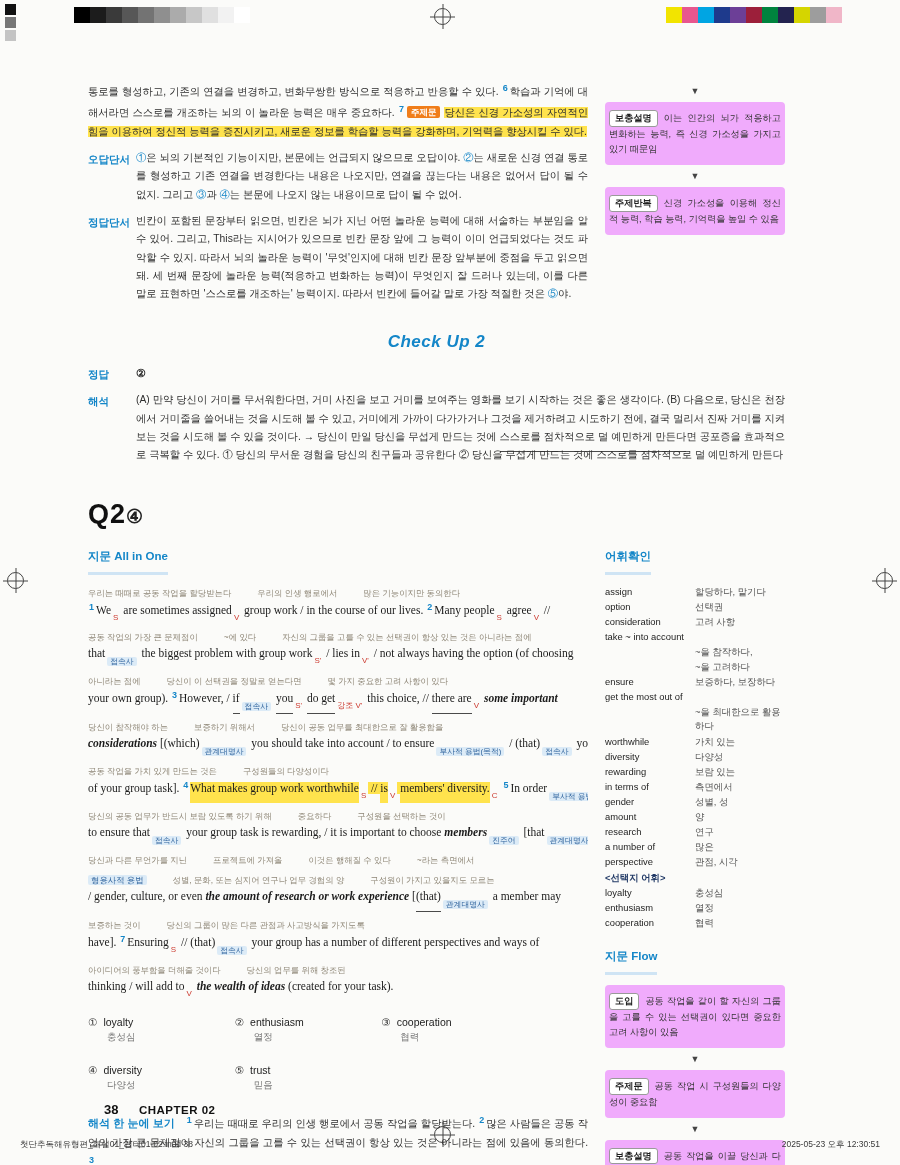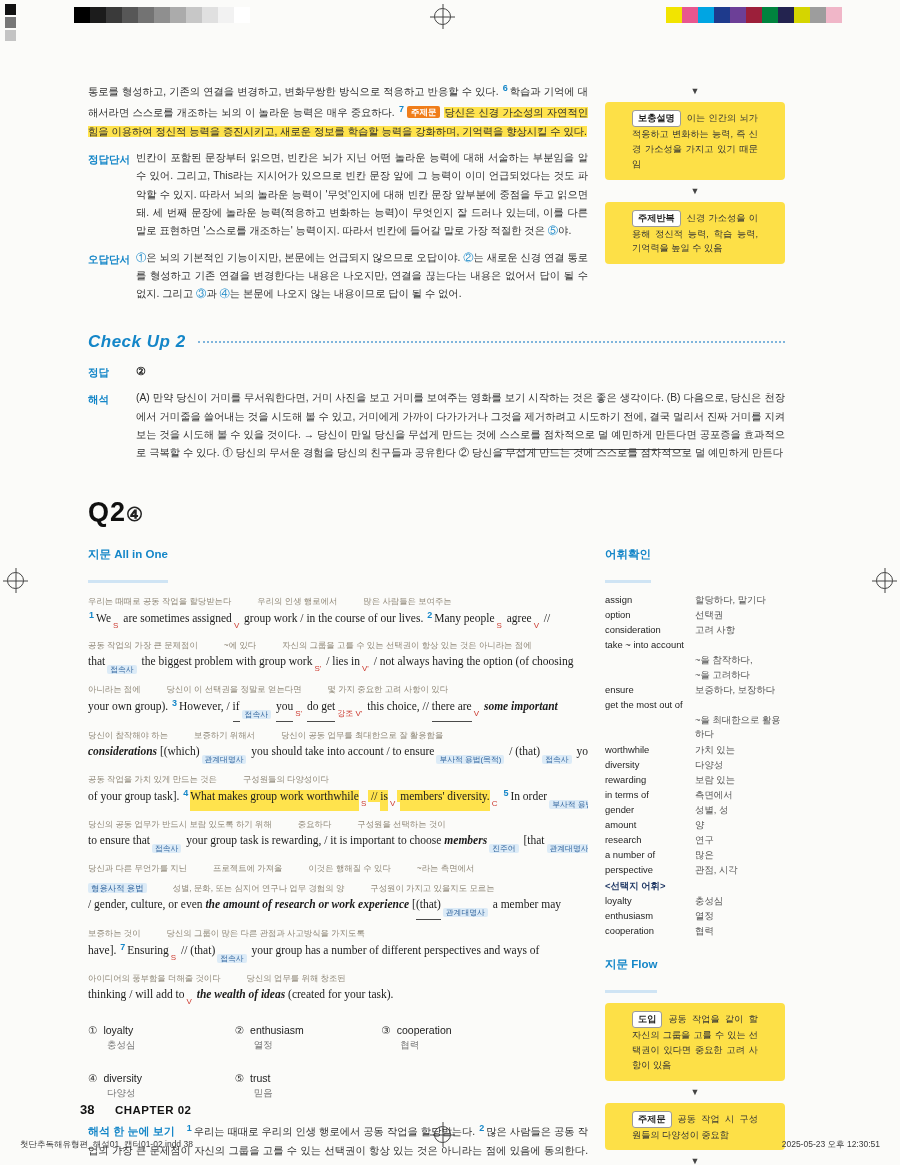--- a/index.html
+++ b/index.html
@@ -38,32 +38,32 @@
   .it{font-style:italic;}
   .bd{font-weight:700;}
   .hl{background:#ffe34d;}
   .blue{color:#1486c8;}
   .snum{color:#1486c8;font-weight:700;font-size:9px;vertical-align:4px;margin:0 2px 0 1px;font-family:"Liberation Sans",sans-serif;}
   .badge{background:#f07d1a;color:#fff;font-size:8.5px;font-weight:700;padding:1px 4px;border-radius:2px;margin:0 4px 0 1px;vertical-align:1px;font-family:"Liberation Sans",sans-serif;}
   .mark{color:#cc3a30;font-size:8px;vertical-align:-6px;margin:0 2px;font-family:"Liberation Sans",sans-serif;}
   .glabel{color:#31659e;background:#dcebf7;font-size:7.8px;vertical-align:-7px;margin:0 2px;padding:0 3px;border-radius:2px;font-family:"Liberation Sans",sans-serif;}
 
   
-  .nbox{background:#fde047;border-radius:4px;padding:8px 27px;font-size:9.2px;line-height:1.62;color:#333;text-align:justify;}
+  .nbox{background:#f0abfc;border-radius:4px;padding:8px 4px;font-size:9.2px;line-height:1.62;color:#333;text-align:justify;}
   .chip{display:inline-block;background:#fff;border:1px solid #9a9a9a;border-radius:3px;font-weight:700;font-size:9.2px;padding:0 5px;margin-right:6px;color:#1e1e1e;}
   .arrow{text-align:center;color:#444;font-size:9px;margin:6px 0;}
 
   
-  .cu{display:flex;align-items:center;margin:28px 0 10px;}
+  .cu{display:flex;align-items:center;margin:28px 0 10px;flex-direction:column;}
   .cu .t{color:#1486c8;font-weight:700;font-style:italic;font-size:17px;letter-spacing:.5px;}
   .cu .dots{flex:1;border-top:2px dotted #7fb5dc;margin-left:12px;height:0;}
   .q2h{display:flex;align-items:baseline;margin:34px 0 16px;}
   .q2h .qn{font-size:27px;font-weight:800;color:#101010;letter-spacing:1px;}
   .q2h .qa{font-size:19px;font-weight:700;color:#222;}
-  .sideheading{display:inline-block;color:#1486c8;font-weight:700;font-size:11.5px;border-bottom:3px solid #cfe4f4;padding-bottom:18px;margin-bottom:10px;}
+  .sideheading{display:inline-block;color:#1486c8;font-weight:700;font-size:11.5px;border-bottom:3px solid #cfe4f4;padding-bottom:8px;margin-bottom:10px;}
   .flowhead{margin-top:18px;}
   .inlabel{color:#1486c8;font-weight:700;font-size:11px;margin-right:8px;}
 
   
   .passage{margin-top:2px;}
   .pline{margin-bottom:7px;}
   .annline{font-size:8.4px;color:#8e8676;white-space:nowrap;overflow:hidden;height:13px;line-height:13px;}
   .annseg{margin-right:26px;}
   .annseg.lab{color:#31659e;background:#dcebf7;padding:0 3px;border-radius:2px;}
   .enline{font-family:"Liberation Serif",serif;font-size:11.5px;color:#1b1b1b;line-height:1.7;white-space:nowrap;overflow:hidden;}
@@ -76,21 +76,21 @@
 
   
   .vrow{display:flex;font-size:9.4px;line-height:1.5;margin-bottom:1px;justify-content:space-between;}
   .vw{flex:0 0 90px;color:#1d1d1d;}
   .vm{flex:1;color:#555;}
   .vrow.head .vw{flex:0 0 180px;color:#223a66;font-weight:700;}
 
   .glance{margin-top:20px;}
 
   
-  .chapterline{position:absolute;left:80px;top:1100px;}
+  .chapterline{position:absolute;left:104px;top:1100px;}
   .chapterline .pgnum{font-weight:700;font-size:13px;color:#111;margin-right:16px;}
   .chapterline .chap{font-weight:700;font-size:11.5px;color:#111;letter-spacing:.5px;}
 </style>
 </head>
 <body>
 
 <div class="page">
 
   <div class="cornermarks">
     <div style="background:#111"></div>
@@ -127,26 +127,26 @@
   <div class="reg leftm"></div>
   <div class="reg rightm"></div>
   <div class="reg botc"></div>
 
   <div class="content">
 
     <div class="row">
       <div class="main-col">
         <div class="kbody"><span>통로를 형성하고, 기존의 연결을 변경하고, 변화무쌍한 방식으로 적응하고 반응할 수 있다. </span><span class="snum">6</span><span>학습과 기억에 대해서라면 </span><span class="u">스스로를 개조하는</span><span> 뇌의 이 놀라운 능력은 매우 중요하다. </span><span class="snum">7</span><span class="badge">주제문</span><span class="hl">당신은 신경 가소성의 자연적인 힘을 이용하여 정신적 능력을 증진시키고, 새로운 정보를 학습할 능력을 강화하며, 기억력을 향상시킬 수 있다.</span></div>
         <div class="hang kbody">
+          <span class="hlabel">오답단서</span>
+          <span><span class="blue">①</span><span>은 뇌의 기본적인 기능이지만, 본문에는 언급되지 않으므로 오답이야. </span><span class="blue">②</span><span>는 새로운 신경 연결 통로를 형성하고 기존 연결을 변경한다는 내용은 나오지만, 연결을 끊는다는 내용은 없어서 답이 될 수 없지. 그리고 </span><span class="blue">③</span><span>과 </span><span class="blue">④</span><span>는 본문에 나오지 않는 내용이므로 답이 될 수 없어.</span></span>
+        </div>
+        <div class="hang kbody">
           <span class="hlabel">정답단서</span>
           <span><span>빈칸이 포함된 문장부터 읽으면, 빈칸은 뇌가 지닌 어떤 놀라운 능력에 대해 서술하는 부분임을 알 수 있어. 그리고, This라는 지시어가 있으므로 빈칸 문장 앞에 그 능력이 이미 언급되었다는 것도 파악할 수 있지. 따라서 뇌의 놀라운 능력이 '무엇'인지에 대해 빈칸 문장 앞부분에 중점을 두고 읽으면 돼. 세 번째 문장에 놀라운 능력(적응하고 변화하는 능력)이 무엇인지 잘 드러나 있는데, 이를 다른 말로 표현하면 '스스로를 개조하는' 능력이지. 따라서 빈칸에 들어갈 말로 가장 적절한 것은 </span><span class="blue">⑤</span><span>야.</span></span>
-        </div>
-        <div class="hang kbody">
-          <span class="hlabel">오답단서</span>
-          <span><span class="blue">①</span><span>은 뇌의 기본적인 기능이지만, 본문에는 언급되지 않으므로 오답이야. </span><span class="blue">②</span><span>는 새로운 신경 연결 통로를 형성하고 기존 연결을 변경한다는 내용은 나오지만, 연결을 끊는다는 내용은 없어서 답이 될 수 없지. 그리고 </span><span class="blue">③</span><span>과 </span><span class="blue">④</span><span>는 본문에 나오지 않는 내용이므로 답이 될 수 없어.</span></span>
         </div>
       </div>
       <div class="side-col">
           <div class="arrow">▼</div>
           <div class="nbox"><span class="chip">보충설명</span><span>이는 인간의 뇌가 적응하고 변화하는 능력, 즉 신경 가소성을 가지고 있기 때문임</span></div>
           <div class="arrow">▼</div>
           <div class="nbox"><span class="chip">주제반복</span><span>신경 가소성을 이용해 정신적 능력, 학습 능력, 기억력을 높일 수 있음</span></div>
         </div>
     </div>
 
@@ -168,21 +168,21 @@
       <span class="qa">④</span>
     </div>
 
     <div class="row">
       <div class="main-col">
         <div>
           <span class="sideheading">지문 All in One</span>
         </div>
         <div class="passage">
             <div class="pline">
-              <div class="annline"><span class="annseg">우리는 때때로 공동 작업을 할당받는다</span><span class="annseg">우리의 인생 행로에서</span><span class="annseg">많은 사람들은 보여주는</span></div>
+              <div class="annline"><span class="annseg">우리는 때때로 공동 작업을 할당받는다</span><span class="annseg">우리의 인생 행로에서</span><span class="annseg">많은 기능이지만 동의한다</span></div>
               <div class="enline"><span class="snum">1</span><span class="u">We</span><span class="mark">S</span><span> </span><span class="u">are sometimes assigned</span><span class="mark">V</span><span> group work / in the course of our lives. </span><span class="snum">2</span><span class="u">Many people</span><span class="mark">S</span><span> </span><span class="u">agree</span><span class="mark">V</span><span> //</span></div>
             </div>
             <div class="pline">
               <div class="annline"><span class="annseg">공동 작업의 가장 큰 문제점이</span><span class="annseg">~에 있다</span><span class="annseg">자신의 그룹을 고를 수 있는 선택권이 항상 있는 것은 아니라는 점에</span></div>
               <div class="enline"><span class="u">that</span><span class="glabel">접속사</span><span> </span><span class="u">the biggest problem with group work</span><span class="mark">S'</span><span> / </span><span class="u">lies in</span><span class="mark">V'</span><span> / not always having the option (of choosing</span></div>
             </div>
             <div class="pline">
               <div class="annline"><span class="annseg">아니라는 점에</span><span class="annseg">당신이 이 선택권을 정말로 얻는다면</span><span class="annseg">몇 가지 중요한 고려 사항이 있다</span></div>
               <div class="enline"><span>your own group). </span><span class="snum">3</span><span>However, / </span><span class="u">if</span><span class="glabel">접속사</span><span> </span><span class="u">you</span><span class="mark">S'</span><span> </span><span class="u">do get</span><span class="mark">강조 V'</span><span> this choice, // </span><span class="u">there are</span><span class="mark">V</span><span> </span><span class="it bd">some important</span></div>
             </div>

